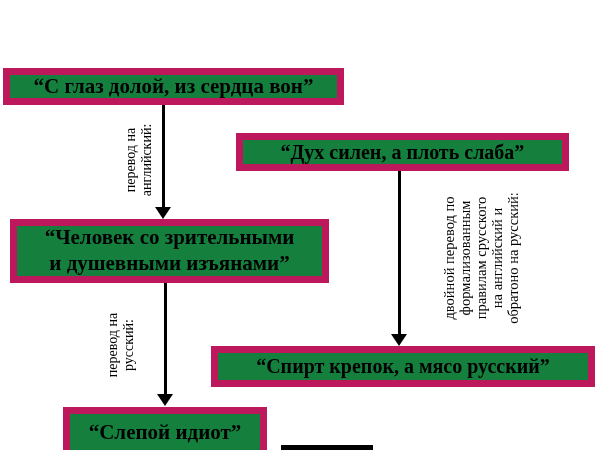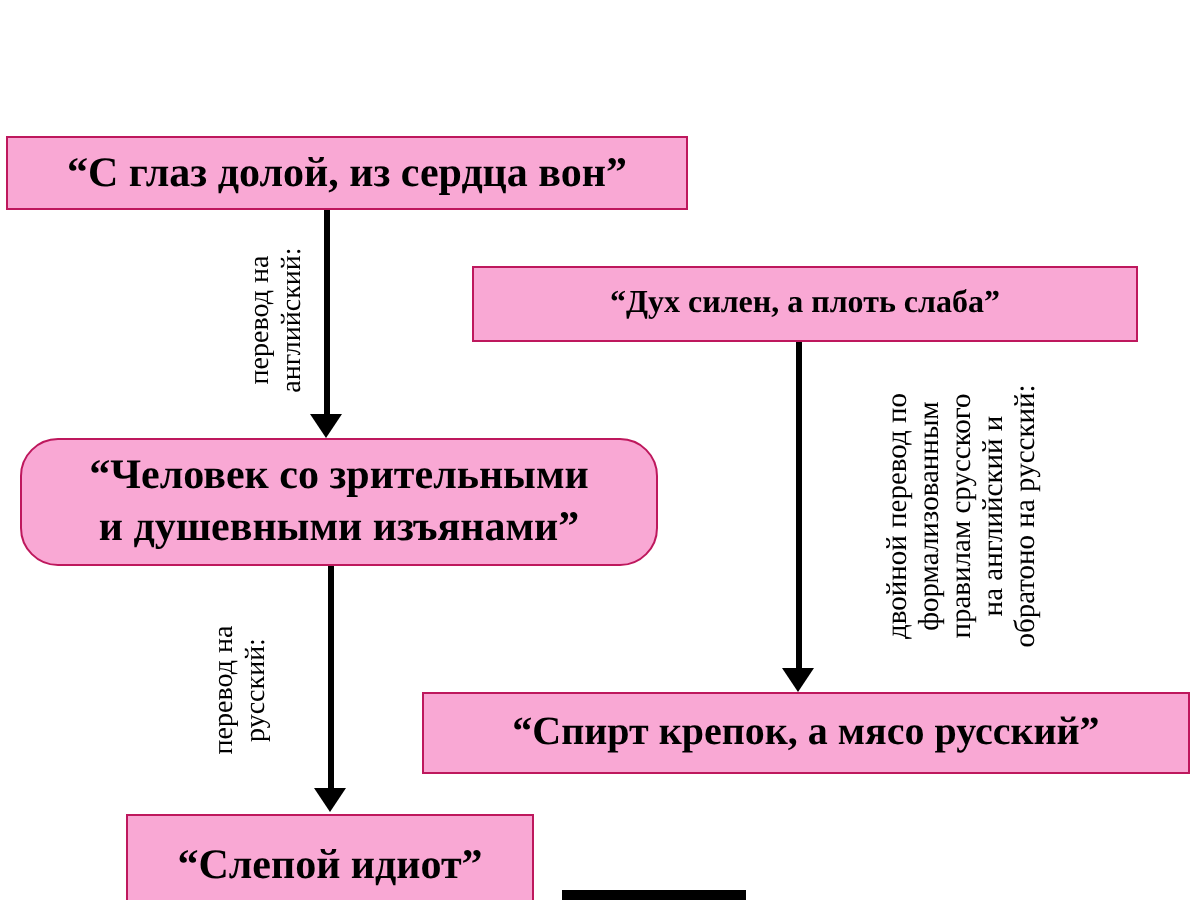--- a/index.html
+++ b/index.html
@@ -7,36 +7,36 @@
     position: relative;
     width: 600px;
     height: 450px;
     background: #ffffff;
     font-family: "Liberation Serif", serif;
     overflow: hidden;
   }
   .node {
     position: absolute;
     box-sizing: border-box;
-    border: 1px solid #be185d;
-    background: #f9a8d4;
+    border: 7px solid #be185d;
+    background: #15803d;
     display: flex;
     flex-direction: column;
     justify-content: center;
     font-weight: bold;
     font-size: 21px;
     line-height: 1.22;
     text-align: center;
     color: #000000;
     white-space: nowrap;
   }
   .node-source-left   { left: 3px;   top: 68px;  width: 341px; height: 37px; }
-  .node-intermediate  { left: 10px;  top: 219px; width: 319px; height: 64px; border-radius: 19px; }
+  .node-intermediate  { left: 10px;  top: 219px; width: 319px; height: 64px; }
   .node-result-left   { left: 63px;  top: 407px; width: 204px; height: 52px; }
-  .node-source-right  { left: 236px; top: 133px; width: 333px; height: 38px; font-size: 16px; }
+  .node-source-right  { left: 236px; top: 133px; width: 333px; height: 38px; font-size: 20px; }
   .node-result-right  { left: 211px; top: 346px; width: 384px; height: 41px; font-size: 20px; }
 
   .shaft {
     position: absolute;
     width: 3px;
     background: #000000;
   }
   .shaft-to-english { left: 162px; top: 105px; height: 104px; }
   .shaft-to-russian { left: 164px; top: 283px; height: 113px; }
   .shaft-double     { left: 398px; top: 171px; height: 165px; }

